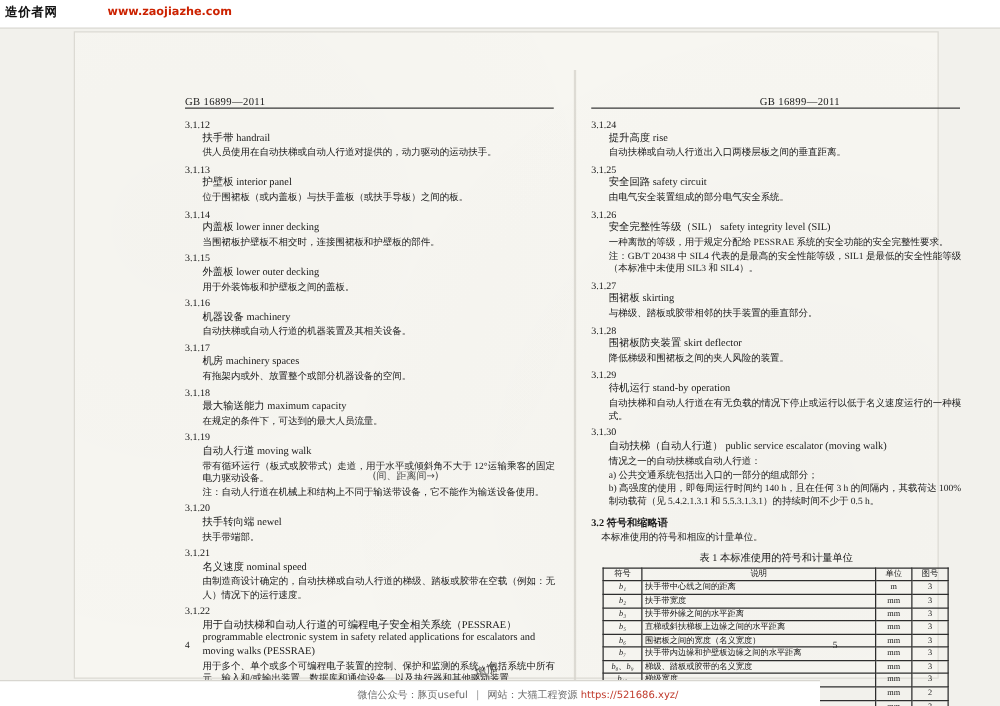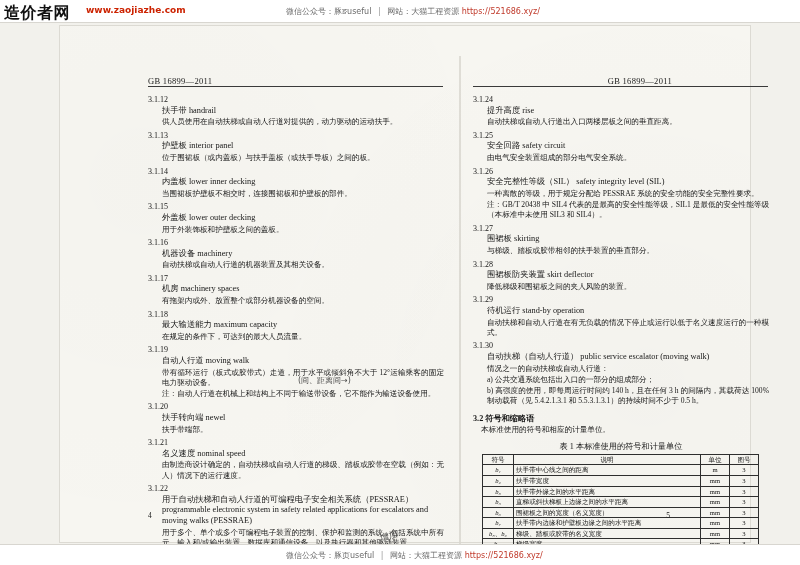--- a/index.html
+++ b/index.html
@@ -15,37 +15,37 @@
     background:#f2f1ec;
   }
   
   .top-banner{
     position:absolute;left:0;top:0;width:800px;height:22px;
     background:#ffffff;
     border-bottom:1px solid #d8d6d0;
   }
   .brand{
     position:absolute;left:4px;top:3px;
-    font-size:16px;color:#111;font-weight:bold;
+    font-size:10px;color:#111;font-weight:bold;
     letter-spacing:0.5px;
   }
   .brand-url{
     position:absolute;left:62px;top:5px;
     font-size:9px;color:#cc2200;font-weight:bold;margin-left:24px;
   }
   .top-center{
     position:absolute;left:286px;top:5px;
     font-size:8px;color:#6a6a6a;
     white-space:nowrap;
   }
   .top-center .sep{color:#999;padding:0 4px;}
   .top-center .url{color:#c03a2b;}
   
   .bottom-banner{
-    position:absolute;left:0;bottom:0;width:800px;height:20px;
+    position:absolute;left:0;bottom:0;width:656px;height:20px;
     background:#ffffff;border-top:1px solid #d8d6d0;
   }
   .bottom-center{
     position:absolute;left:286px;top:5px;
     font-size:8px;color:#6a6a6a;white-space:nowrap;
   }
   .bottom-center .sep{color:#999;padding:0 4px;}
   .bottom-center .url{color:#c03a2b;}
   
   .sheet{
@@ -131,26 +131,20 @@
   }
 </style>
 </head>
 <body>
 
 <div class="page">
 
   <div class="top-banner">
     <div class="brand">造价者网</div>
     <div class="brand-url">www.zaojiazhe.com</div>
-    <div class="top-center">
-      <span>微信公众号：豚ङuseful</span>
-      <span class="sep">|</span>
-      <span>网站：大猫工程资源</span>
-      <span class="url">https://521686.xyz/</span>
-    </div>
   </div>
 
   <div class="sheet">
     <div class="spine"></div>
 
     <div class="hdr left">GB 16899—2011</div>
     <div class="hdr right">GB 16899—2011</div>
     <div class="rule left"></div>
     <div class="rule right"></div>
 

